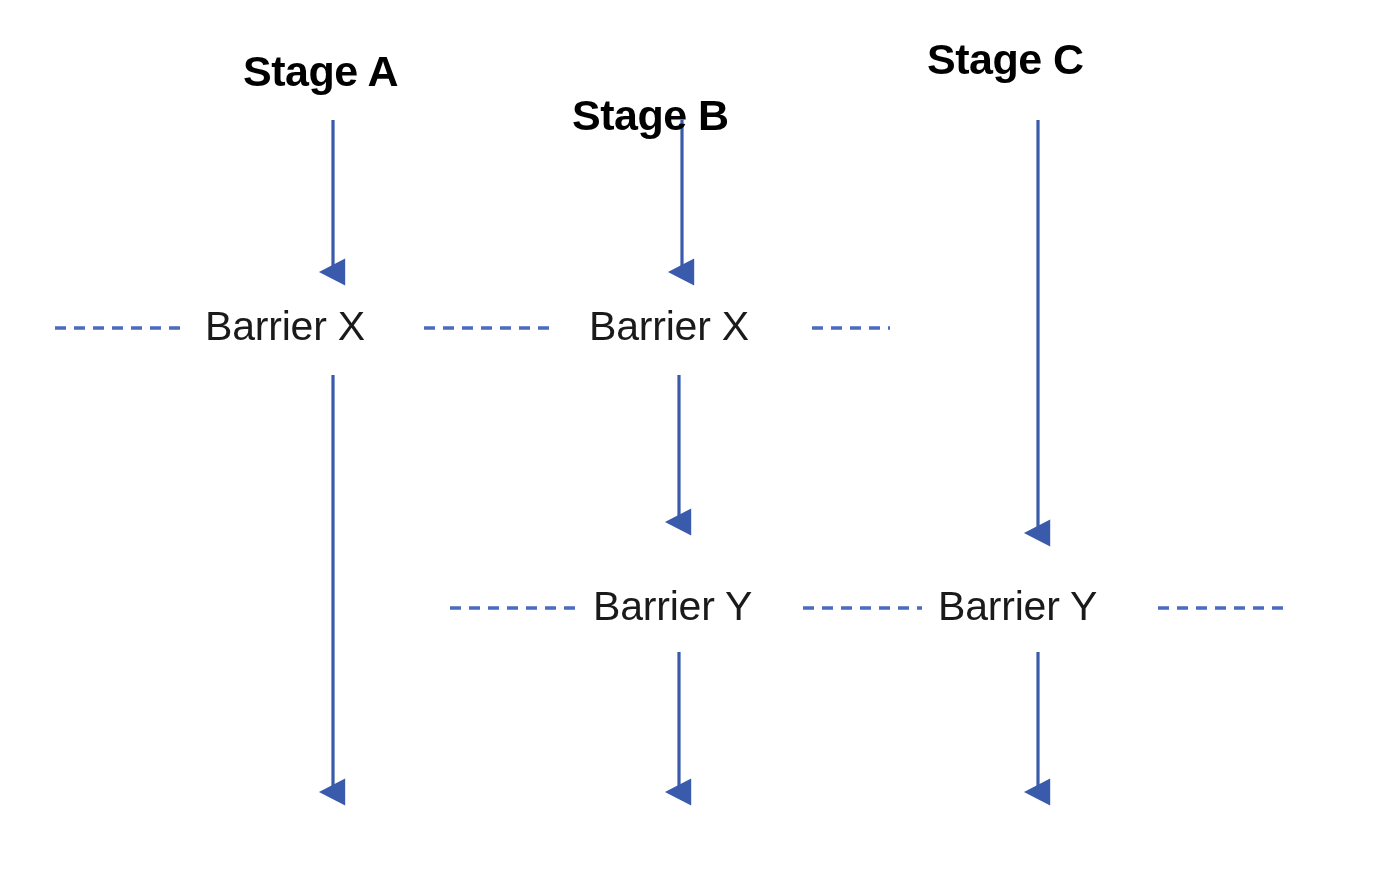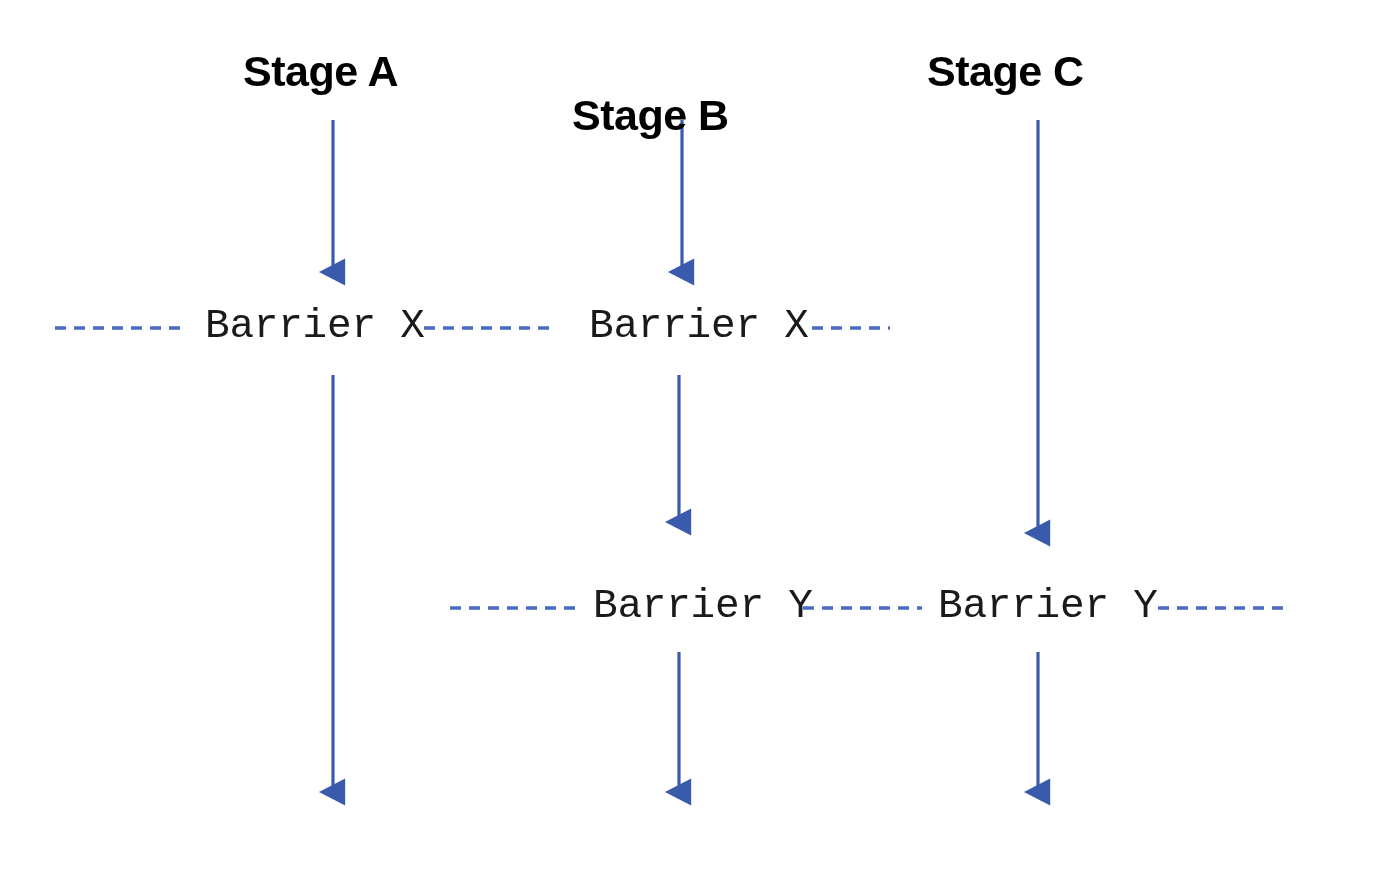--- a/index.html
+++ b/index.html
@@ -29,21 +29,21 @@
     font-family: "Liberation Sans", sans-serif;
     font-weight: bold;
     font-size: 43px;
     line-height: 1;
     color: #000000;
     white-space: nowrap;
     letter-spacing: -0.5px;
   }
   .barrier-label {
     position: absolute;
-    font-family: Liberation Mono, monospace;
+    font-family: Liberation Sans, sans-serif;
     font-weight: normal;
     font-size: 41px;
     line-height: 1;
     color: #1a1a1a;
     white-space: nowrap;
     letter-spacing: -0.2px;
   }
 </style>
 </head>
 <body>
@@ -81,21 +81,21 @@
 
     <line x1="803" y1="608" x2="922" y2="608" stroke="#4a6cc0" stroke-width="3.4" stroke-dasharray="11 8"></line>
 
     <line x1="1158" y1="608" x2="1283" y2="608" stroke="#4a6cc0" stroke-width="3.4" stroke-dasharray="11 8"></line>
   </svg>
 
   <div class="stage-header" style="left:243px; top:50px;">Stage A</div>
 
   <div class="stage-header" style="left:572px; top:50px;margin-top:44px;">Stage B</div>
 
-  <div class="stage-header" style="left:927px; top:50px;">Stage C</div>
+  <div class="stage-header" style="left:927px; top:38px;">Stage C</div>
 
   <div class="barrier-label" style="left:205px; top:306px;">Barrier X</div>
 
   <div class="barrier-label" style="left:589px; top:306px;">Barrier X</div>
 
   <div class="barrier-label" style="left:593px; top:586px;">Barrier Y</div>
 
   <div class="barrier-label" style="left:938px; top:586px;">Barrier Y</div>
 
 </div>

